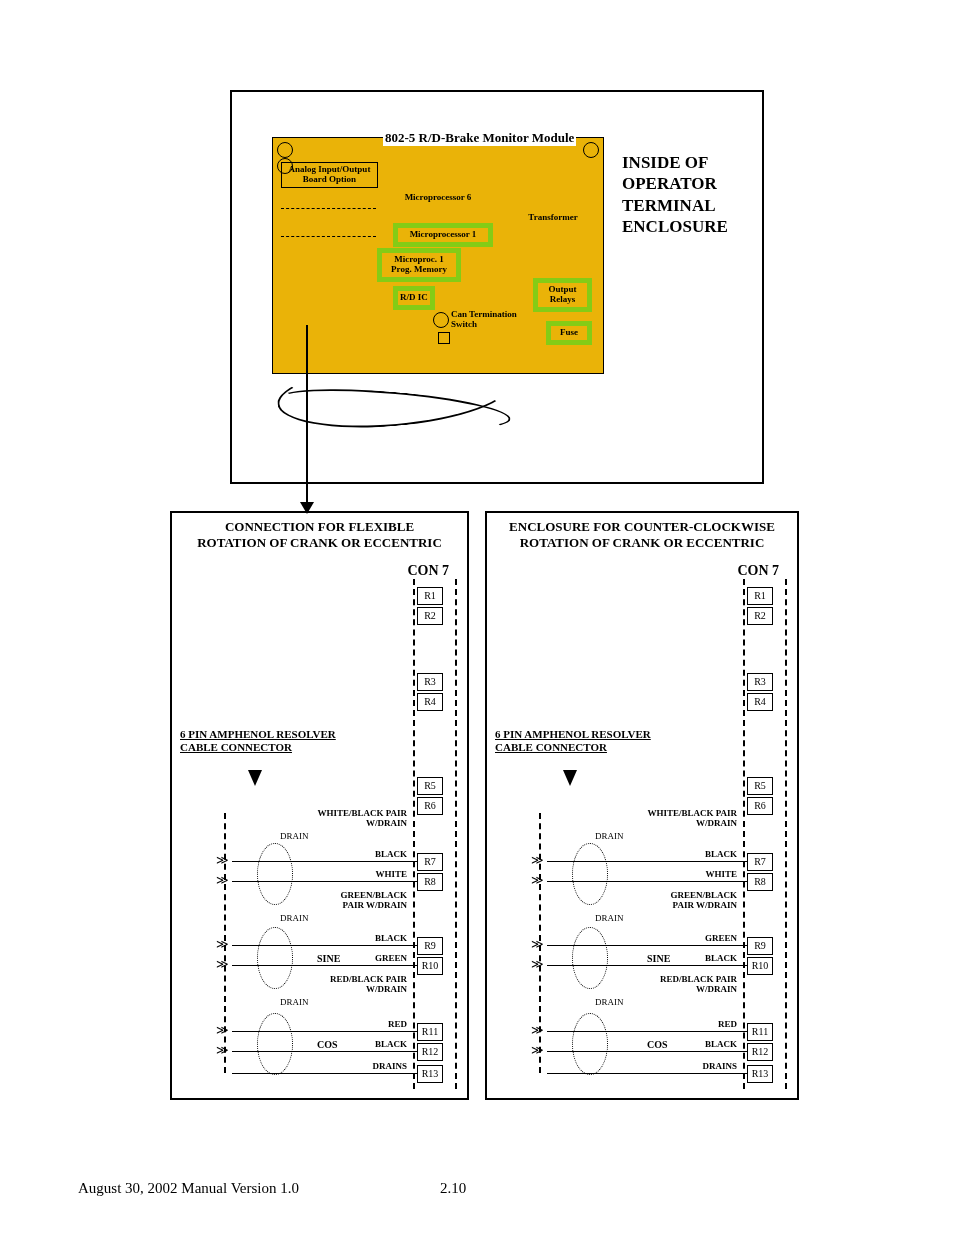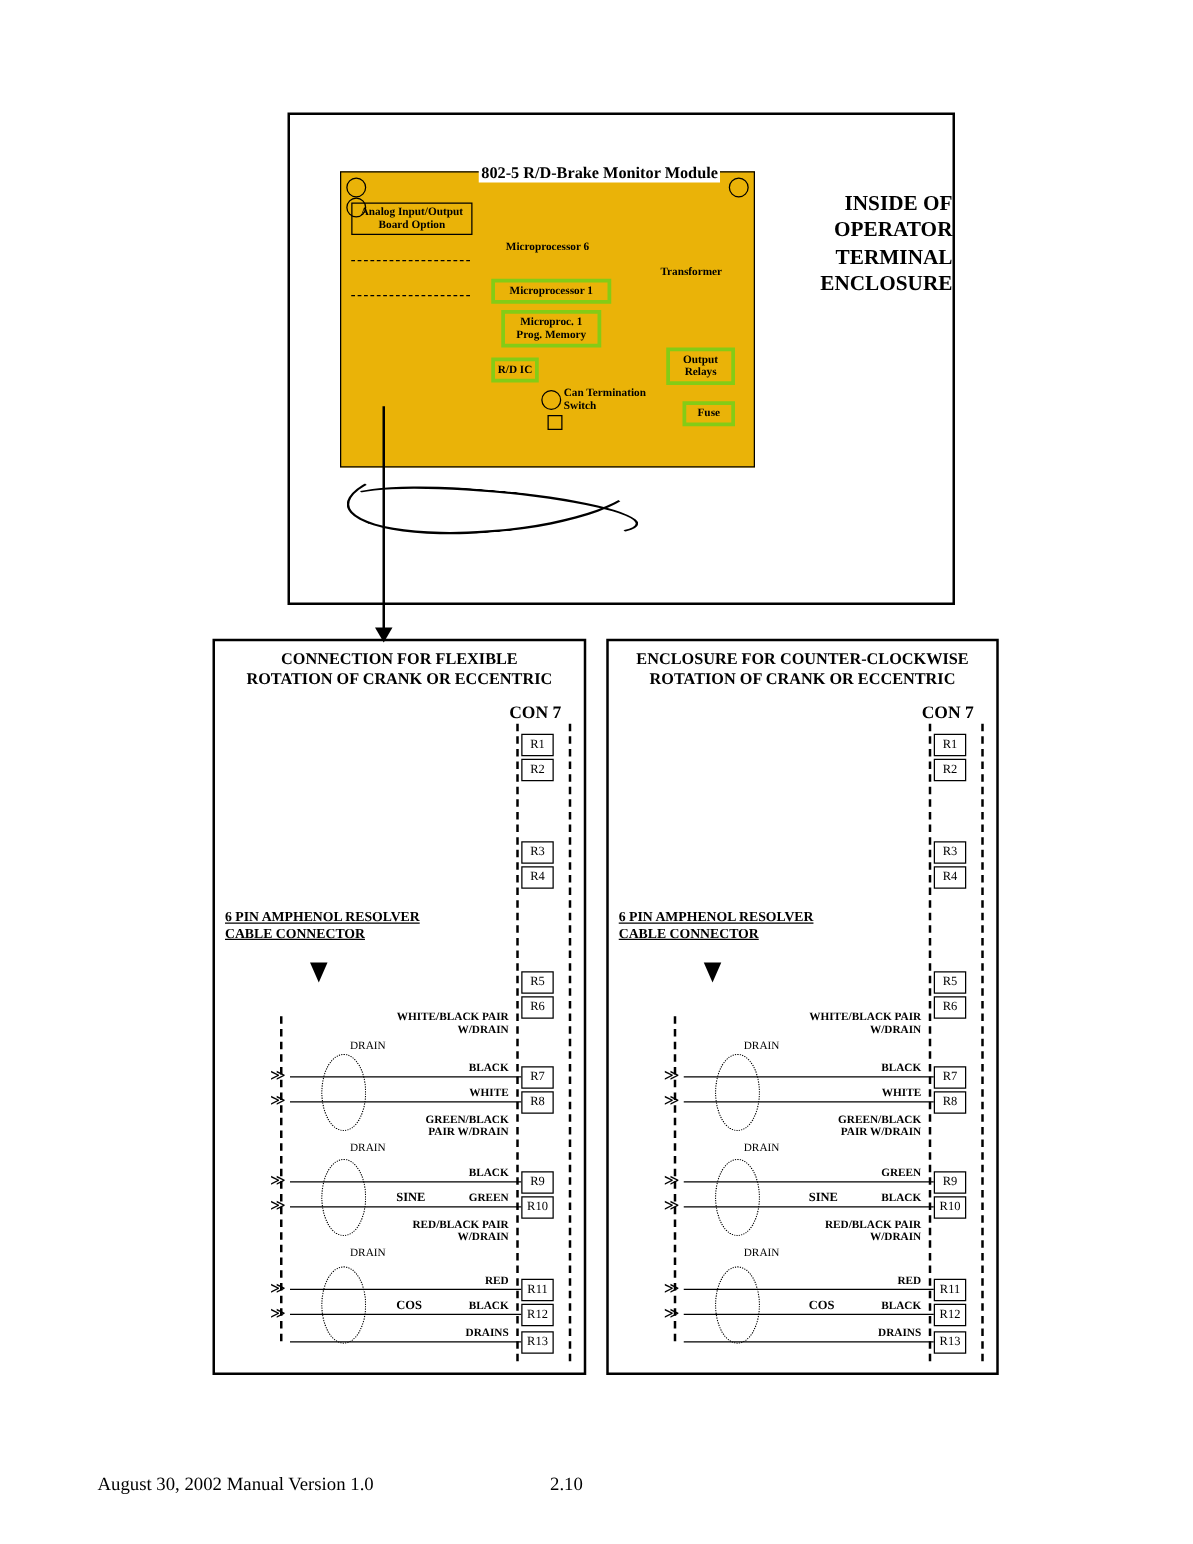--- a/index.html
+++ b/index.html
@@ -3,22 +3,22 @@
 <meta charset="utf-8">
 <style>
   html,body{margin:0;padding:0;background:#fff;font-family:"Times New Roman",serif;color:#000;}
   .page{width:954px;height:1235px;position:relative;margin:0 auto;}
   .outer-box{position:absolute;left:230px;top:90px;width:530px;height:390px;border:2px solid #000;}
   .module-box{position:absolute;left:40px;top:45px;width:330px;height:235px;border:1px solid #000;background:#eab308;}
   .module-title{position:absolute;left:110px;top:-8px;background:#fff;font-weight:bold;font-size:13px;padding:0 2px;}
   .corner{position:absolute;width:14px;height:14px;border:1px solid #000;border-radius:50%;}
   .aio{position:absolute;left:8px;top:24px;width:95px;border:1px solid #000;font-size:9px;font-weight:bold;text-align:center;padding:2px 0;line-height:1.1;}
   .lbl{position:absolute;font-size:9px;font-weight:bold;text-align:center;line-height:1.1;}
-  .small-box{position:absolute;border:3px solid #84cc16;font-size:9px;font-weight:bold;text-align:center;line-height:1.1;padding:2px;}
-  .inside-title{position:absolute;left:390px;top:60px;font-weight:bold;font-size:17px;line-height:1.25;text-align:right;}
+  .small-box{position:absolute;border:5px solid #84cc16;font-size:9px;font-weight:bold;text-align:center;line-height:1.1;padding:2px;}
+  .inside-title{position:absolute;left:390px;top:60px;font-weight:bold;font-size:17px;line-height:1.25;}
   .instr{position:absolute;left:110px;top:316px;font-weight:bold;font-size:14px;line-height:1.35;}
   .dash-line{position:absolute;background:none;border-top:1px dashed #000;height:0;}
   .con-row{position:absolute;left:4px;bottom:4px;right:4px;height:46px;}
   .con-strip{position:absolute;bottom:0;left:0;right:0;height:12px;background:#aaa;}
   .con-block{position:absolute;bottom:12px;height:10px;background:#888;}
   .con-lbl{position:absolute;font-size:7px;font-weight:bold;bottom:23px;}
   .swoop{position:absolute;left:45px;top:270px;width:230px;height:60px;border:2px solid #000;border-radius:50%;border-top-color:transparent;border-right-color:transparent;transform:rotate(-5deg);}
   .swoop2{position:absolute;left:45px;top:300px;width:230px;height:30px;border:2px solid #000;border-radius:50%;border-bottom-color:transparent;border-left-color:transparent;transform:rotate(5deg);}
   .vline{position:absolute;left:76px;top:325px;width:0;height:180px;border-left:2px solid #000;}
   .arrowdown{position:absolute;left:70px;top:502px;width:0;height:0;border-left:7px solid transparent;border-right:7px solid transparent;border-top:12px solid #000;}
@@ -59,21 +59,21 @@
       <div class="corner" style="right:4px;top:4px"></div>
       <div class="corner" style="left:4px;top:20px"></div>
       <div class="corner" style="left:160px;top:174px"></div>
 
       <div class="aio">Analog Input/Output Board Option</div>
       <div class="dash-line" style="left:8px;top:70px;width:95px"></div>
       <div class="dash-line" style="left:8px;top:98px;width:95px"></div>
 
       <div class="lbl" style="left:120px;top:55px;width:90px">Microprocessor 6</div>
       <div class="small-box" style="left:120px;top:85px;width:86px">Microprocessor 1</div>
-      <div class="small-box" style="left:128px;top:110px;width:70px">Microproc. 1 Prog. Memory</div>
+      <div class="small-box" style="left:104px;top:110px;width:70px">Microproc. 1 Prog. Memory</div>
       <div class="small-box" style="left:120px;top:148px;width:28px">R/D IC</div>
       <div class="lbl" style="left:178px;top:172px;width:90px;text-align:left">Can Termination Switch</div>
       <div style="position:absolute;left:165px;top:194px;width:10px;height:10px;border:1px solid #000"></div>
 
       <div class="lbl" style="left:250px;top:75px;width:60px">Transformer</div>
       <div class="small-box" style="left:260px;top:140px;width:45px">Output Relays</div>
       <div class="small-box" style="left:273px;top:183px;width:32px">Fuse</div>
 
     </div>
 

